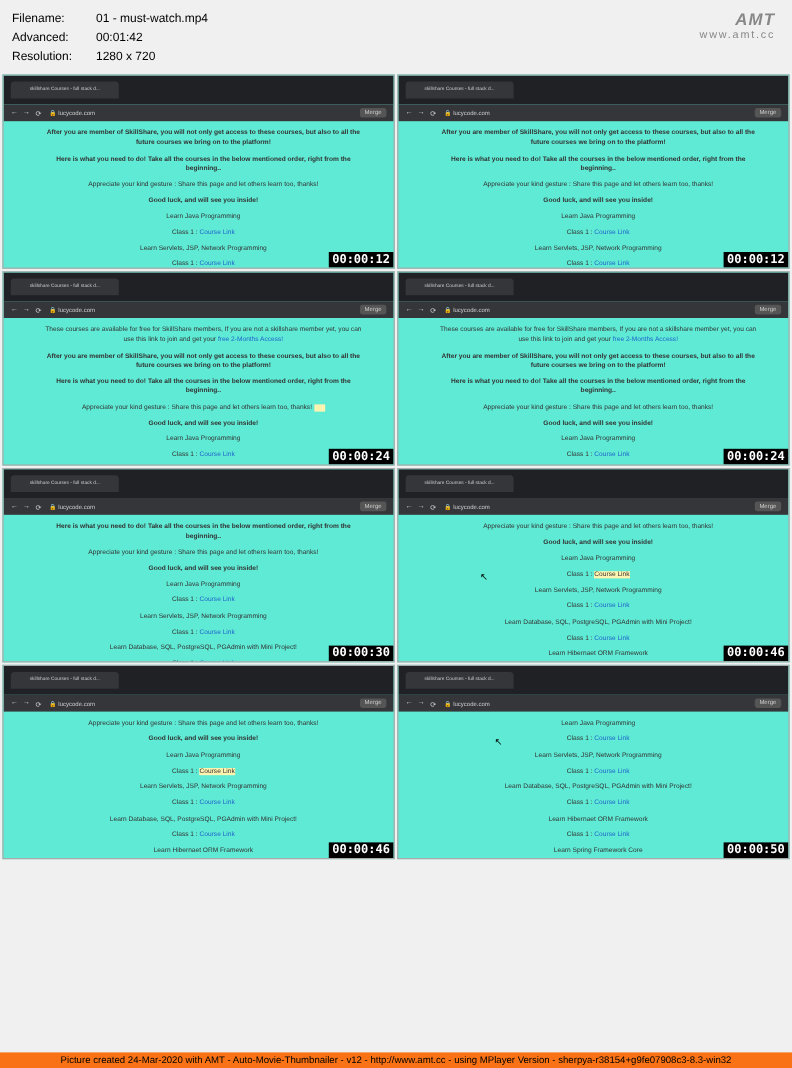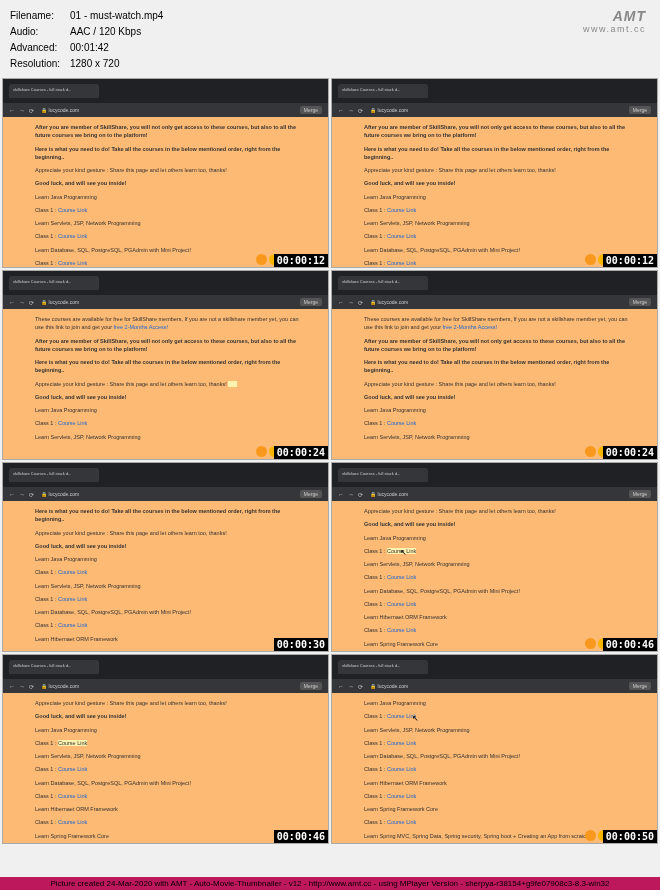--- a/index.html
+++ b/index.html
@@ -1,56 +1,52 @@
 <!DOCTYPE html>
 <html><head>
 <meta charset="utf-8">
 <style>
   * { margin: 0; padding: 0; box-sizing: border-box; }
   body { width: 660px; height: 890px; background: #f0f0f0; font-family: Arial, sans-serif; position: relative; overflow: hidden; }
   .header { padding: 8px 10px 4px; font-size: 10px; line-height: 1.6; }
   .header-row { display: flex; }
-  .header-label { width: 60px; }
+  .header-label { width: 70px; }
   .logo { position: absolute; top: 8px; right: 14px; text-align: right; }
   .logo-title { font-size: 14px; font-weight: bold; font-style: italic; color: #888; letter-spacing: 1px; }
   .logo-url { font-size: 9px; color: #888; letter-spacing: 1.5px; margin-left: 31px; }
   .grid { display: grid; grid-template-columns: 1fr 1fr; gap: 2px; padding: 2px; }
-  .thumb { position: relative; background: #fdba74; border: 1px solid #aaa; height: 190px; overflow: hidden; }
+  .thumb { position: relative; background: #5eead4; border: 1px solid #aaa; height: 162px; overflow: hidden; text-align: center; }
   .browser-top { height: 24px; background: #202124; display:flex; align-items:center;}
   .tab { height:14px; width:90px; background:#35363a; margin-left:6px; border-radius:3px 3px 0 0; font-size:4px; color:#ccc; padding:3px 4px;}
   .addr-bar { height: 14px; background: #35363a; display:flex; align-items:center; padding:0 6px;}
   .addr-icons { display:flex; gap:4px;}
   .addr-ico { width:6px; height:6px; color:#ccc; font-size:6px;}
   .addr-url { font-size:5px; color:#ccc; margin-left:6px;}
   .addr-right { margin-left:auto; font-size:5px; color:#ccc; padding:1px 4px; background:#555; border-radius:2px;}
   .content { padding: 6px 24px 0 32px; font-size: 5.5px; color: #333; line-height: 1.5; position:relative; height: 152px; overflow:hidden;}
   .content p { margin-bottom: 5px; }
   .content .link { color: #2266cc; }
   .content b { font-weight: bold; }
   .social { position:absolute; bottom:4px; right:22px; display:flex; gap:2px;}
   .soc { width:11px; height:11px; border-radius:50%; }
   .s-rss{background:#f8991d;} .s-mail{background:#f8b500;} .s-fb{background:#3b5998;} .s-yt{background:#cc0000;}
   .timecode { position:absolute; bottom:0; right:0; background:#000; color:#fff; font-size:10px; font-weight:bold; padding:1px 3px; font-family:monospace;}
-  .footer { position:absolute; bottom:0; left:0; right:0; font-size:8px; text-align:center; padding:2px; background:#be185d;}
+  .footer { position:absolute; bottom:0; left:0; right:0; font-size:8px; text-align:center; padding:2px; background:#f97316;}
   .cursor-d { position:absolute; font-size:8px; color:#000;}
   .highlight-y { background: #fff3b0; }
 </style>
 </head>
 <body>
 
 <div class="header">
   <div class="header-row">
       <div class="header-label">Filename:</div>
       <div>01 - must-watch.mp4</div>
     </div>
   <div class="header-row">
-      <div class="header-label">Audio:</div>
-      <div>AAC / 120 Kbps</div>
-    </div>
-  <div class="header-row">
       <div class="header-label">Advanced:</div>
       <div>00:01:42</div>
     </div>
   <div class="header-row">
       <div class="header-label">Resolution:</div>
       <div>1280 x 720</div>
     </div>
 </div>
 
 <div class="logo">

